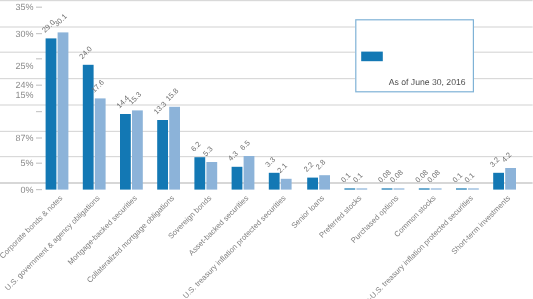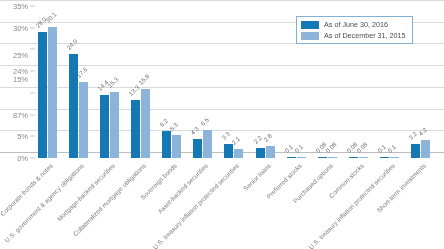--- a/index.html
+++ b/index.html
@@ -84,21 +84,21 @@
   .legend{
     position:absolute;
     left:296px;top:16px;
     border:1px solid #7fb2d6;
     background:#ffffff;
     padding:3px 6px 3px 4px;
     display:flex;flex-direction:column;gap:2px;
   }
   .legend-row{display:flex;align-items:center;gap:5px;}
   .legend-swatch{width:18px;height:8px;display:block;}
-  .legend-text{font-size:7.2px;color:#4d4d4d;white-space:nowrap;}
+  .legend-text{font-size:7.2px;color:#4d4d4d;white-space:nowrap;margin-top:44px;}
 </style>
 </head>
 <body>
 
 <div id="chart-root">
 
   <div class="y-labels">
       <div class="y-tick" style="top: 158px;">0%</div>
       <div class="y-tick-mark" style="top: 158px;"></div>
       <div class="y-tick" style="top: 136.286px;">5%</div>
@@ -220,19 +220,15 @@
       <div class="x-cat" style="left: 323.769px; transform-origin: left top; transform: rotate(-45deg) translateX(-100%);">Common stocks</div>
       <div class="x-cat" style="left: 354.846px; transform-origin: left top; transform: rotate(-45deg) translateX(-100%);">Non-U.S. treasury inflation protected securities</div>
       <div class="x-cat" style="left: 385.923px; transform-origin: left top; transform: rotate(-45deg) translateX(-100%);">Short-term investments</div>
     </div>
 
   <div class="legend">
     <div class="legend-row">
       <span class="legend-swatch" style="background:#1378b4"></span>
       <span class="legend-text">As of June 30, 2016</span>
     </div>
-    <div class="legend-row">
-      <span class="legend-swatch" style="background:#8cb3d9"></span>
-      <span class="legend-text">As of December 31, 2015</span>
-    </div>
   </div>
 
 </div>
 
 </body></html>

